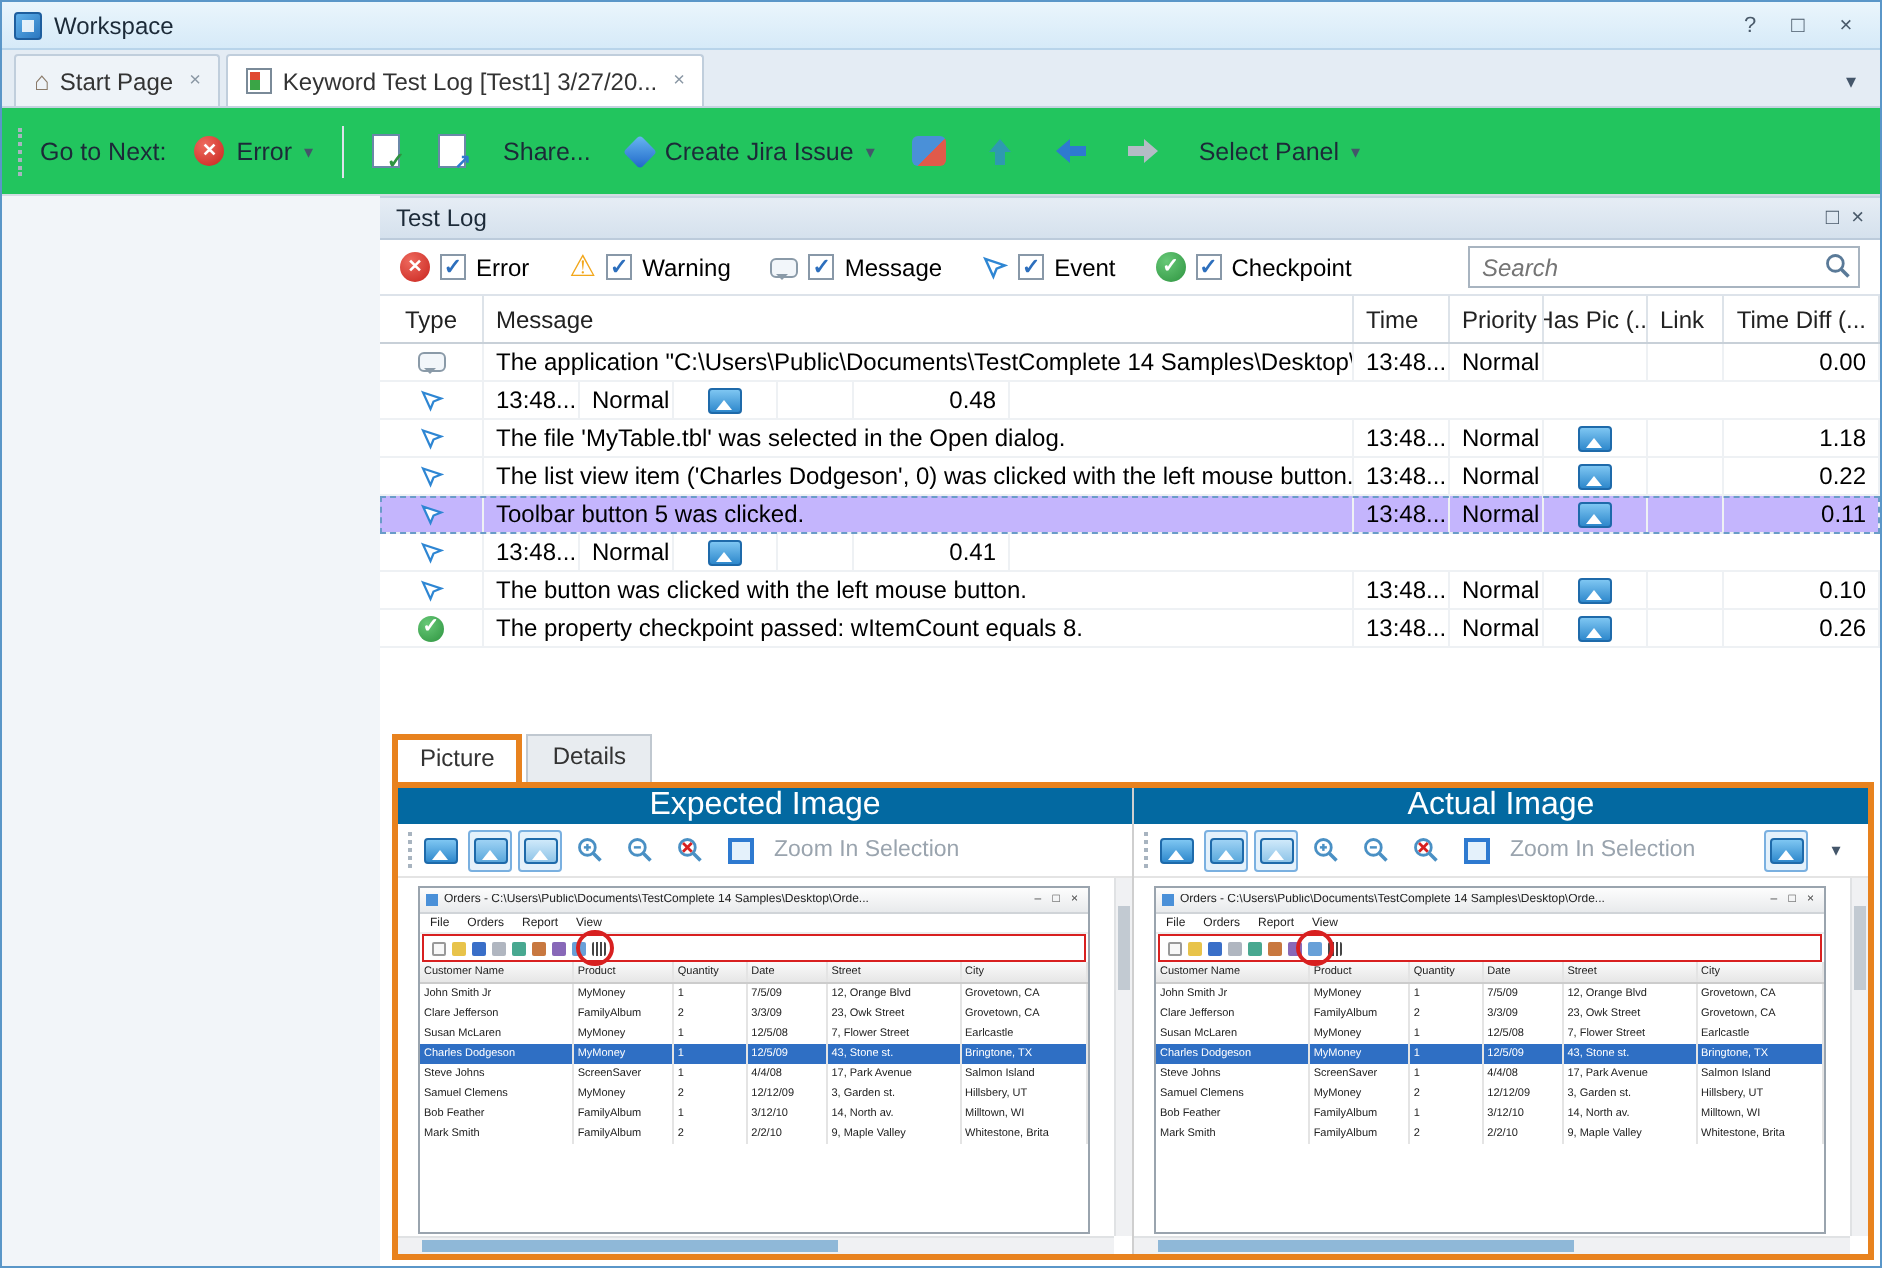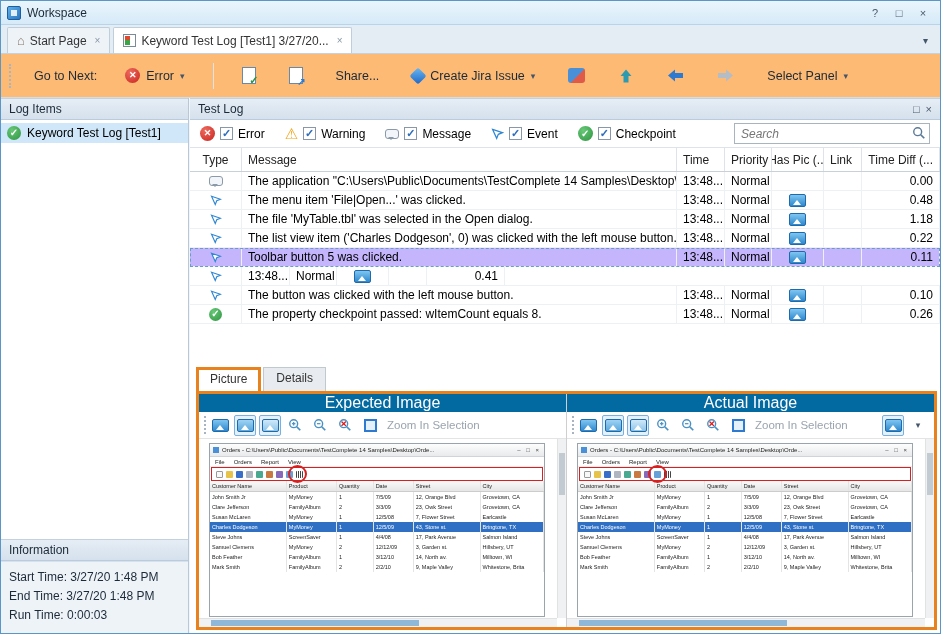--- a/index.html
+++ b/index.html
@@ -19,21 +19,21 @@
   .tab.active { background: #fff; }
   .tab-close { color: #8a97a4; font-size: 10px; margin-left: 3px; }
   .home-icon { color: #8a7a6a; font-size: 13px; line-height: 1; }
   .testlog-icon { width: 13px; height: 13px; border: 1px solid #7a8a98; background:
       linear-gradient(#fff,#fff) 0 0/100% 100%,#fff; position: relative; }
   .testlog-icon::before { content:""; position:absolute; left:1px; top:1px; width:5px; height:5px; background:#e04830; }
   .testlog-icon::after { content:""; position:absolute; left:1px; bottom:1px; width:5px; height:5px; background:#3aa546; }
   .tab-overflow { margin-left: auto; align-self: center; color: #44566a; font-size: 10px; padding: 0 6px; }
 
   
-  .toolbar { height: 44px; background: #fdba74; border-bottom: 1px solid #d4dce4; display: flex; align-items: center; gap: 23px; padding: 0 8px; font-size: 12.5px; color: #1c2a38; }
+  .toolbar { height: 44px; background: #22c55e; border-bottom: 1px solid #d4dce4; display: flex; align-items: center; gap: 9px; padding: 0 8px; font-size: 12.5px; color: #1c2a38; }
   .grip { width: 0; height: 24px; border-left: 2px dotted #a8b4c0; }
   .tbtn { display: flex; align-items: center; gap: 6px; padding: 4px 5px; border-radius: 2px; }
   .chev { font-size: 9px; color: #44566a; }
   .sep { width: 1px; height: 26px; background: #dde3ea; }
 
   
   .circ { width: 15px; height: 15px; border-radius: 50%; display: inline-flex; align-items: center; justify-content: center; color: #fff; font-size: 9px; font-weight: bold; line-height: 1; }
   .circ.red { background: radial-gradient(circle at 35% 30%, #ee6a5e, #c8241e); }
   .circ.green { background: radial-gradient(circle at 35% 30%, #67c877, #2e9440); }
   .circ.red::after { content: "\2715"; }
@@ -199,35 +199,20 @@
       <svg width="17" height="15" viewBox="0 0 17 15">
           <path d="M1 5 V10 H9 V13.5 L16 7.5 L9 1.5 V5 Z" fill="#b4bcc6"></path>
         </svg>
     </span>
     <span class="tbtn">
       <span>Select Panel</span>
       <span class="chev">▾</span>
     </span>
   </div>
 
-  <div class="left">
-    <div class="phead">Log Items</div>
-    <div class="tree">
-      <div class="tree-item">
-        <span class="circ green"></span>
-        <span>Keyword Test Log [Test1]</span>
-      </div>
-    </div>
-    <div class="phead">Information</div>
-    <div class="info-body">
-      <div>Start Time: 3/27/20 1:48 PM</div>
-      <div>End Time: 3/27/20 1:48 PM</div>
-      <div>Run Time: 0:00:03</div>
-    </div>
-  </div>
 
   <div class="main">
     <div class="phead">
       <span>Test Log</span>
       <span class="phead-controls">
         <span>□</span>
         <span>×</span>
       </span>
     </div>
 
@@ -290,21 +275,20 @@
       <div class="c-pic"></div>
         <div class="c-link"></div>
       <div class="c-diff">0.00</div>
     </div>
     <div class="lrow">
       <div class="c-type">
           <svg width="12" height="12" viewBox="0 0 16 16">
             <path d="M2 3 L14 7 L9 9 L7 14 Z" fill="#fff" stroke="#2e86d3" stroke-width="1.5"></path>
           </svg>
         </div>
-      <div class="c-msg">The menu item 'File|Open...' was clicked.</div>
       <div class="c-time">13:48...</div>
       <div class="c-pri">Normal</div>
       <div class="c-pic">
           <span class="pic-badge"></span>
         </div>
         <div class="c-link"></div>
       <div class="c-diff">0.48</div>
     </div>
     <div class="lrow">
       <div class="c-type">

